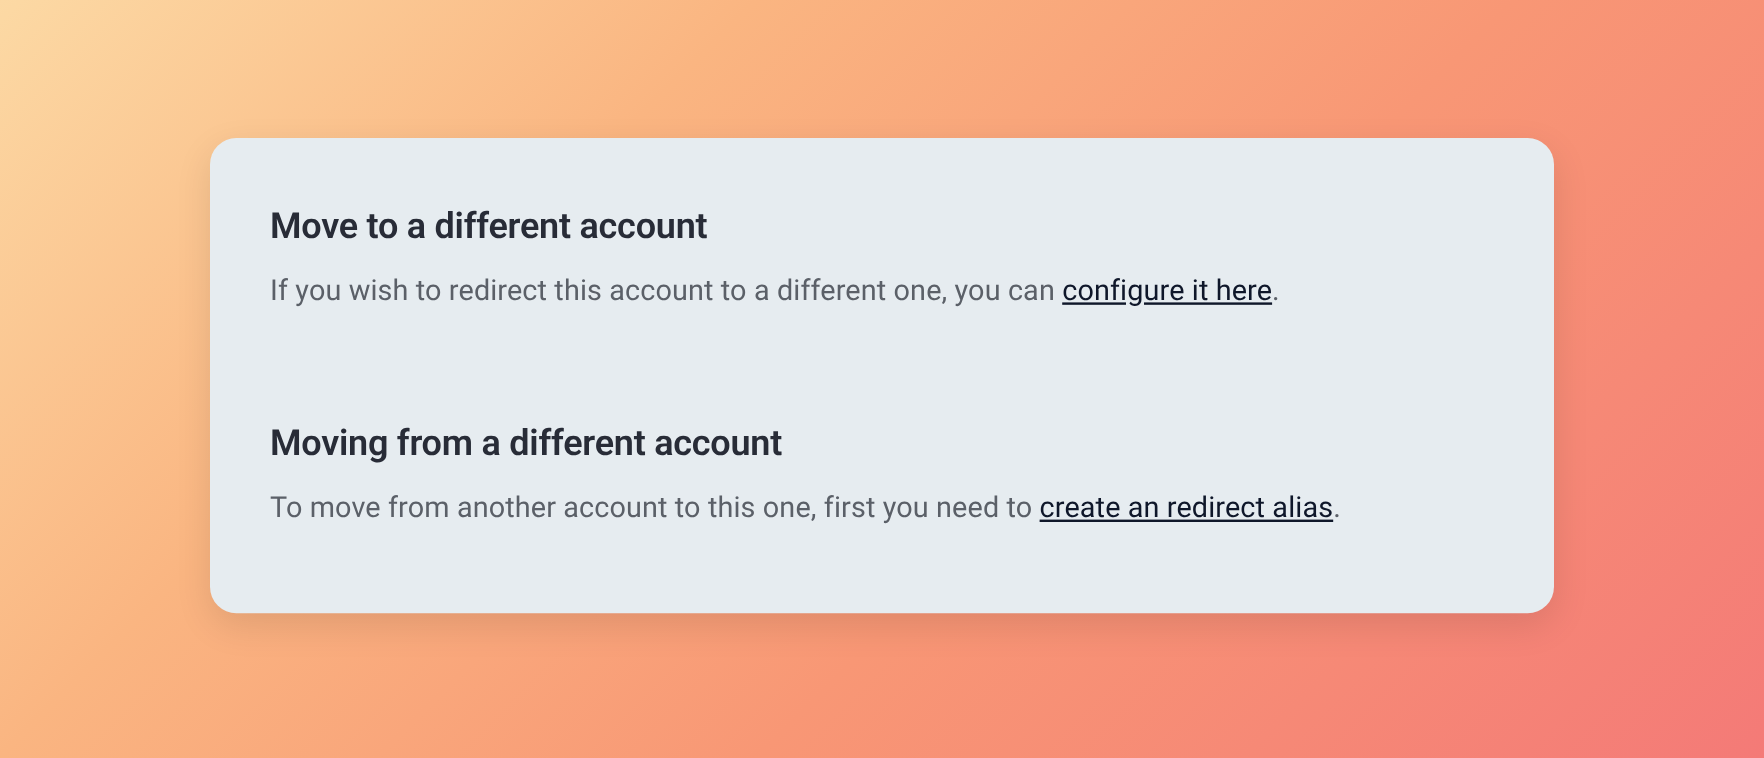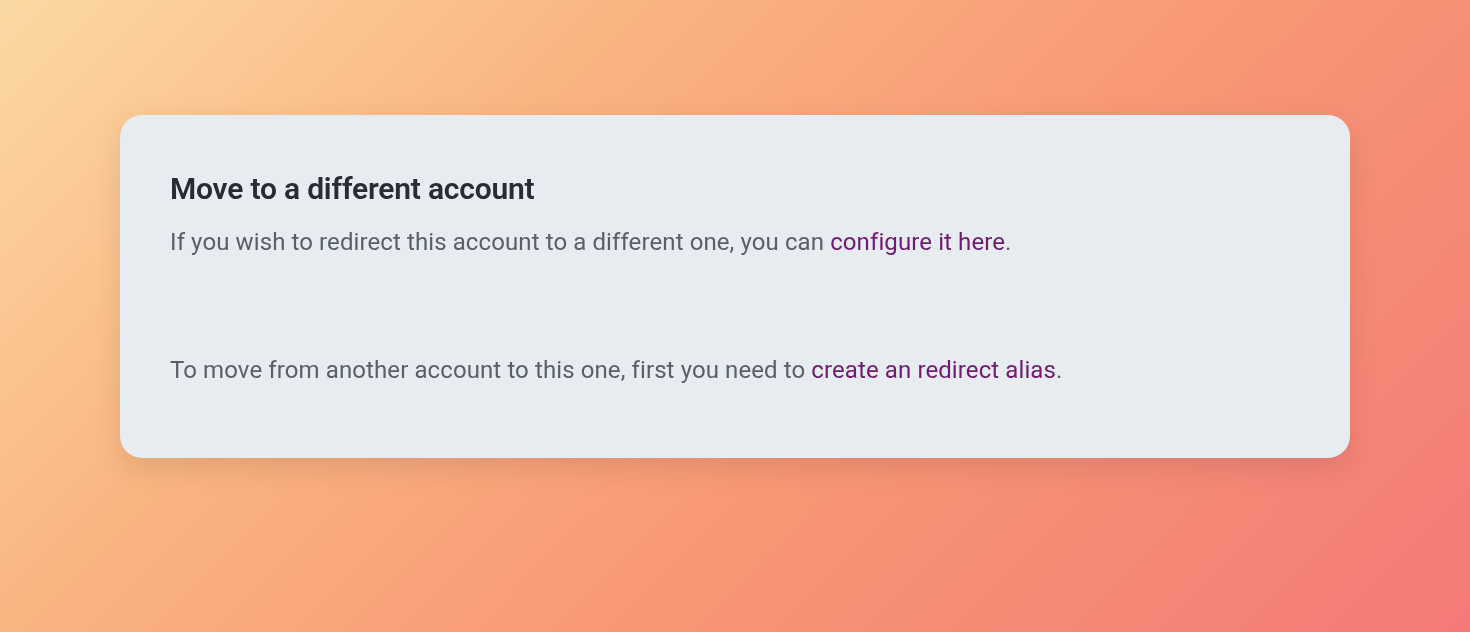--- a/index.html
+++ b/index.html
@@ -13,21 +13,21 @@
       height: 632px;
       background: linear-gradient(135deg, #fcd9a4 0%, #fab581 30%, #f89775 60%, #f47a77 100%);
       font-family: -apple-system, BlinkMacSystemFont, "Segoe UI", Roboto, Helvetica, Arial, sans-serif;
       padding-top: 115px;
       display: flex;
       justify-content: center;
       align-items: flex-start;
     }
 
     .card {
-      width: 1230px;
+      width: 1120px;
       background: #e6ecf0;
       border-radius: 22px;
       padding: 56px 50px 70px 50px;
       box-shadow: 0 10px 30px rgba(0,0,0,0.1);
     }
 
     .section {
       margin-bottom: 92px;
     }
 
@@ -44,35 +44,37 @@
     }
 
     .section-desc {
       font-size: 24px;
       color: #5b6068;
       line-height: 1.5;
       letter-spacing: 0.1px;
     }
 
     .link {
-      color: #701a75;
+      color: #0f172a;
+      text-decoration: underline;
       cursor: pointer;
     }
   </style>
 </head>
 <body>
 
 <div class="card">
 
   <div class="section">
     <h2 class="section-title">Move to a different account</h2>
     <p class="section-desc">
       <span>If you wish to redirect this account to a different one, you can </span><a class="link">configure it here</a><span>.</span>
     </p>
   </div>
 
   <div class="section">
+    <h2 class="section-title">Moving from a different account</h2>
     <p class="section-desc">
       <span>To move from another account to this one, first you need to </span><a class="link">create an redirect alias</a><span>.</span>
     </p>
   </div>
 
 </div>
 
 </body></html>

